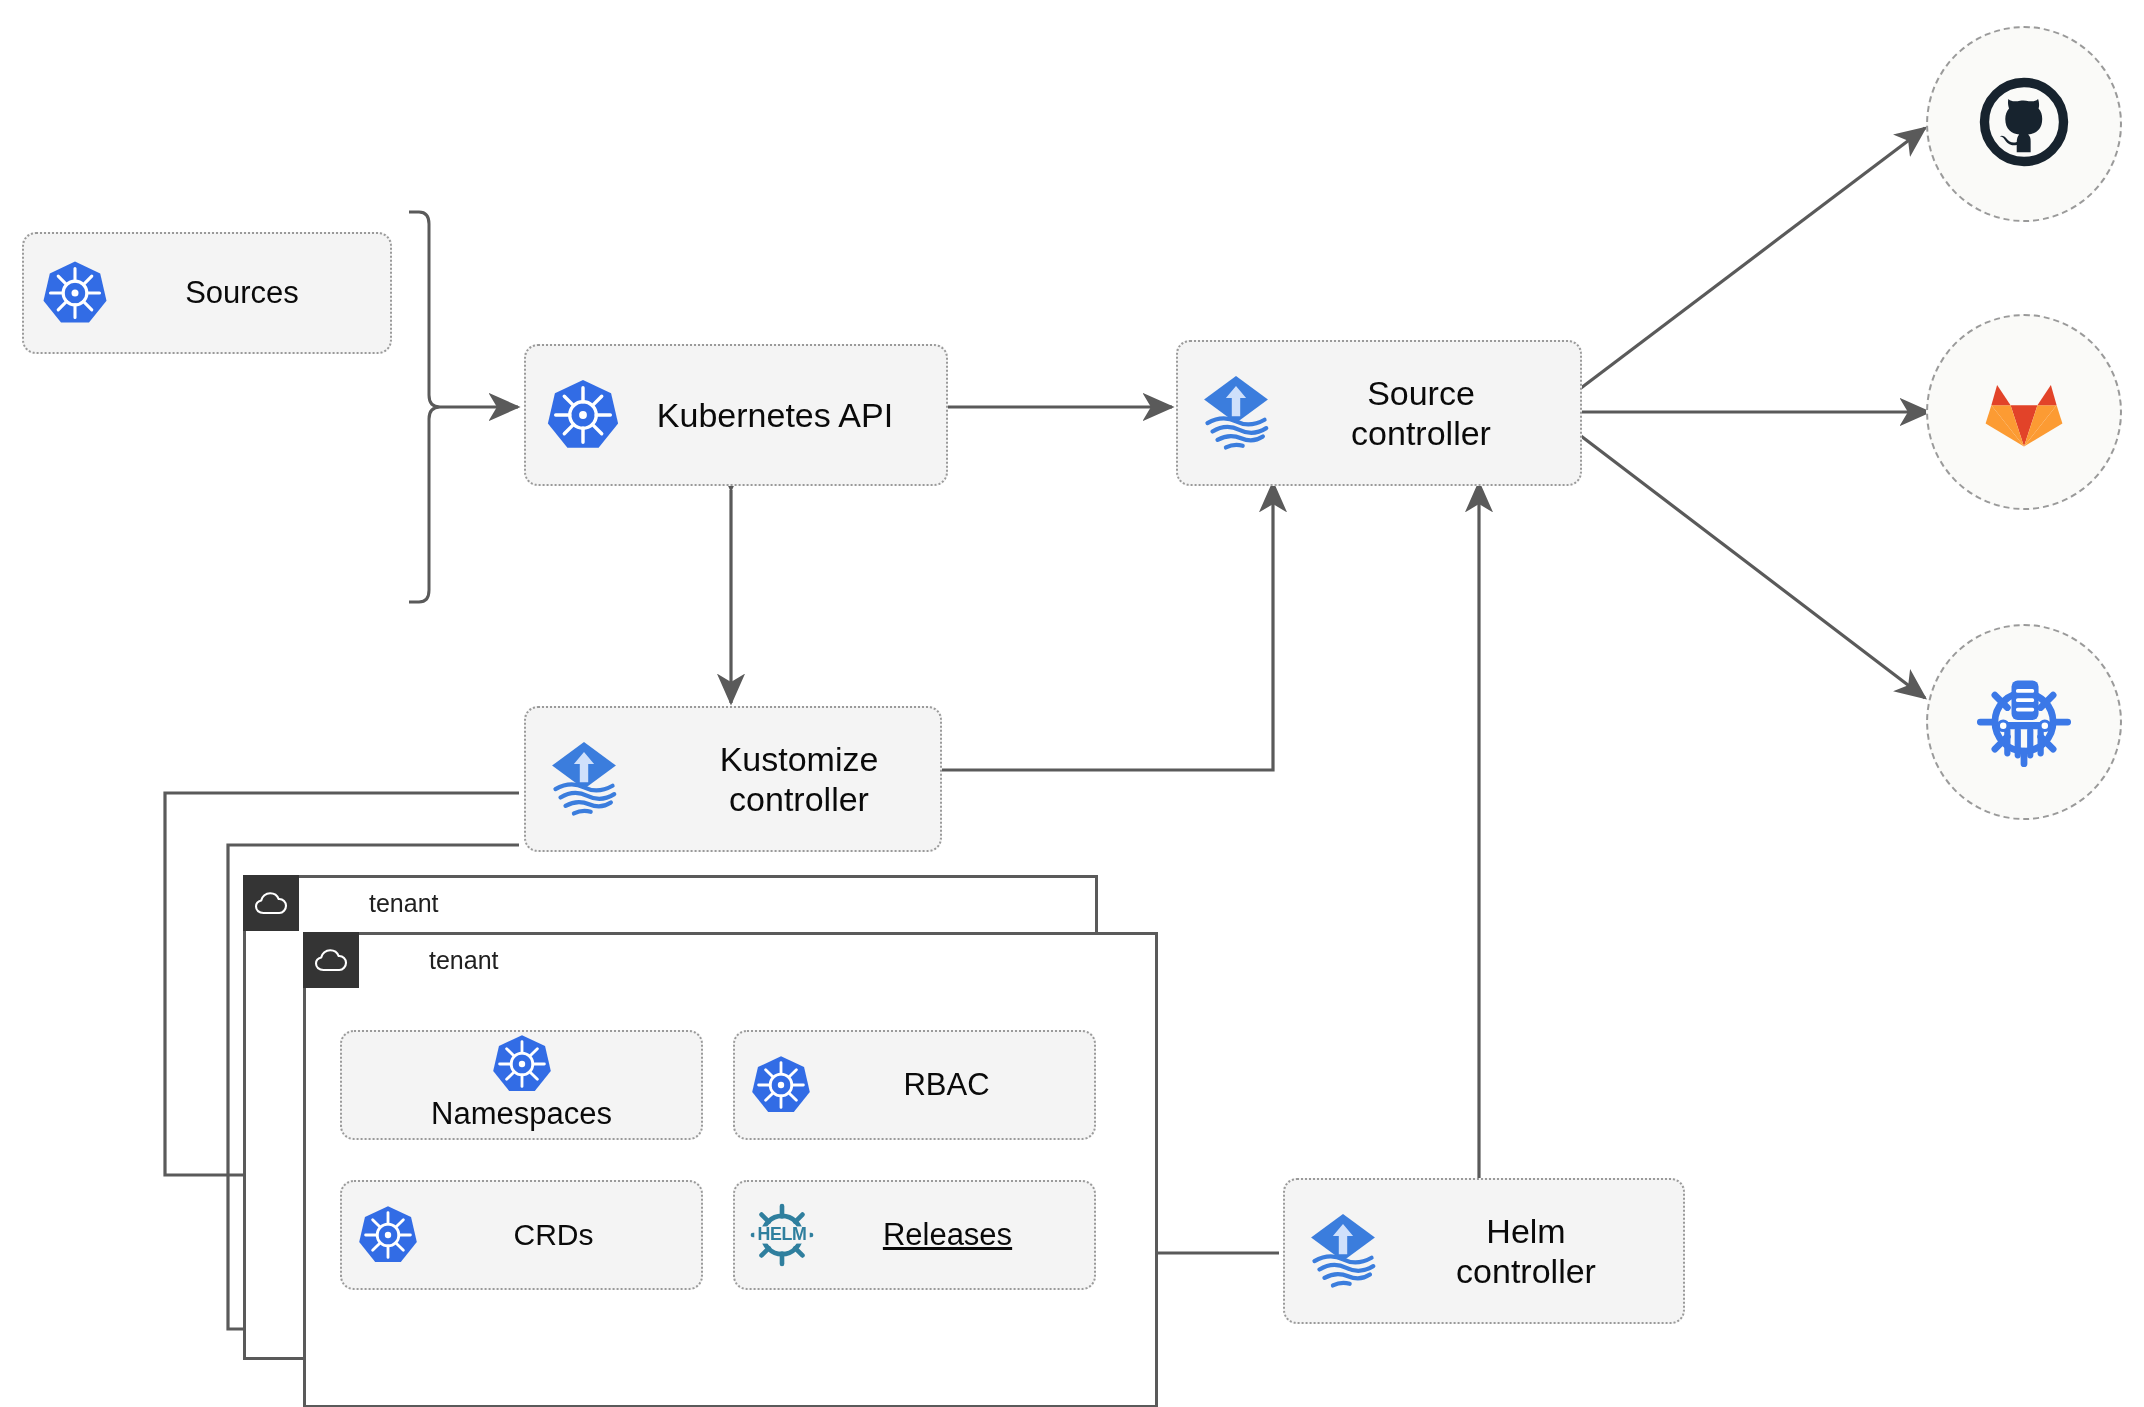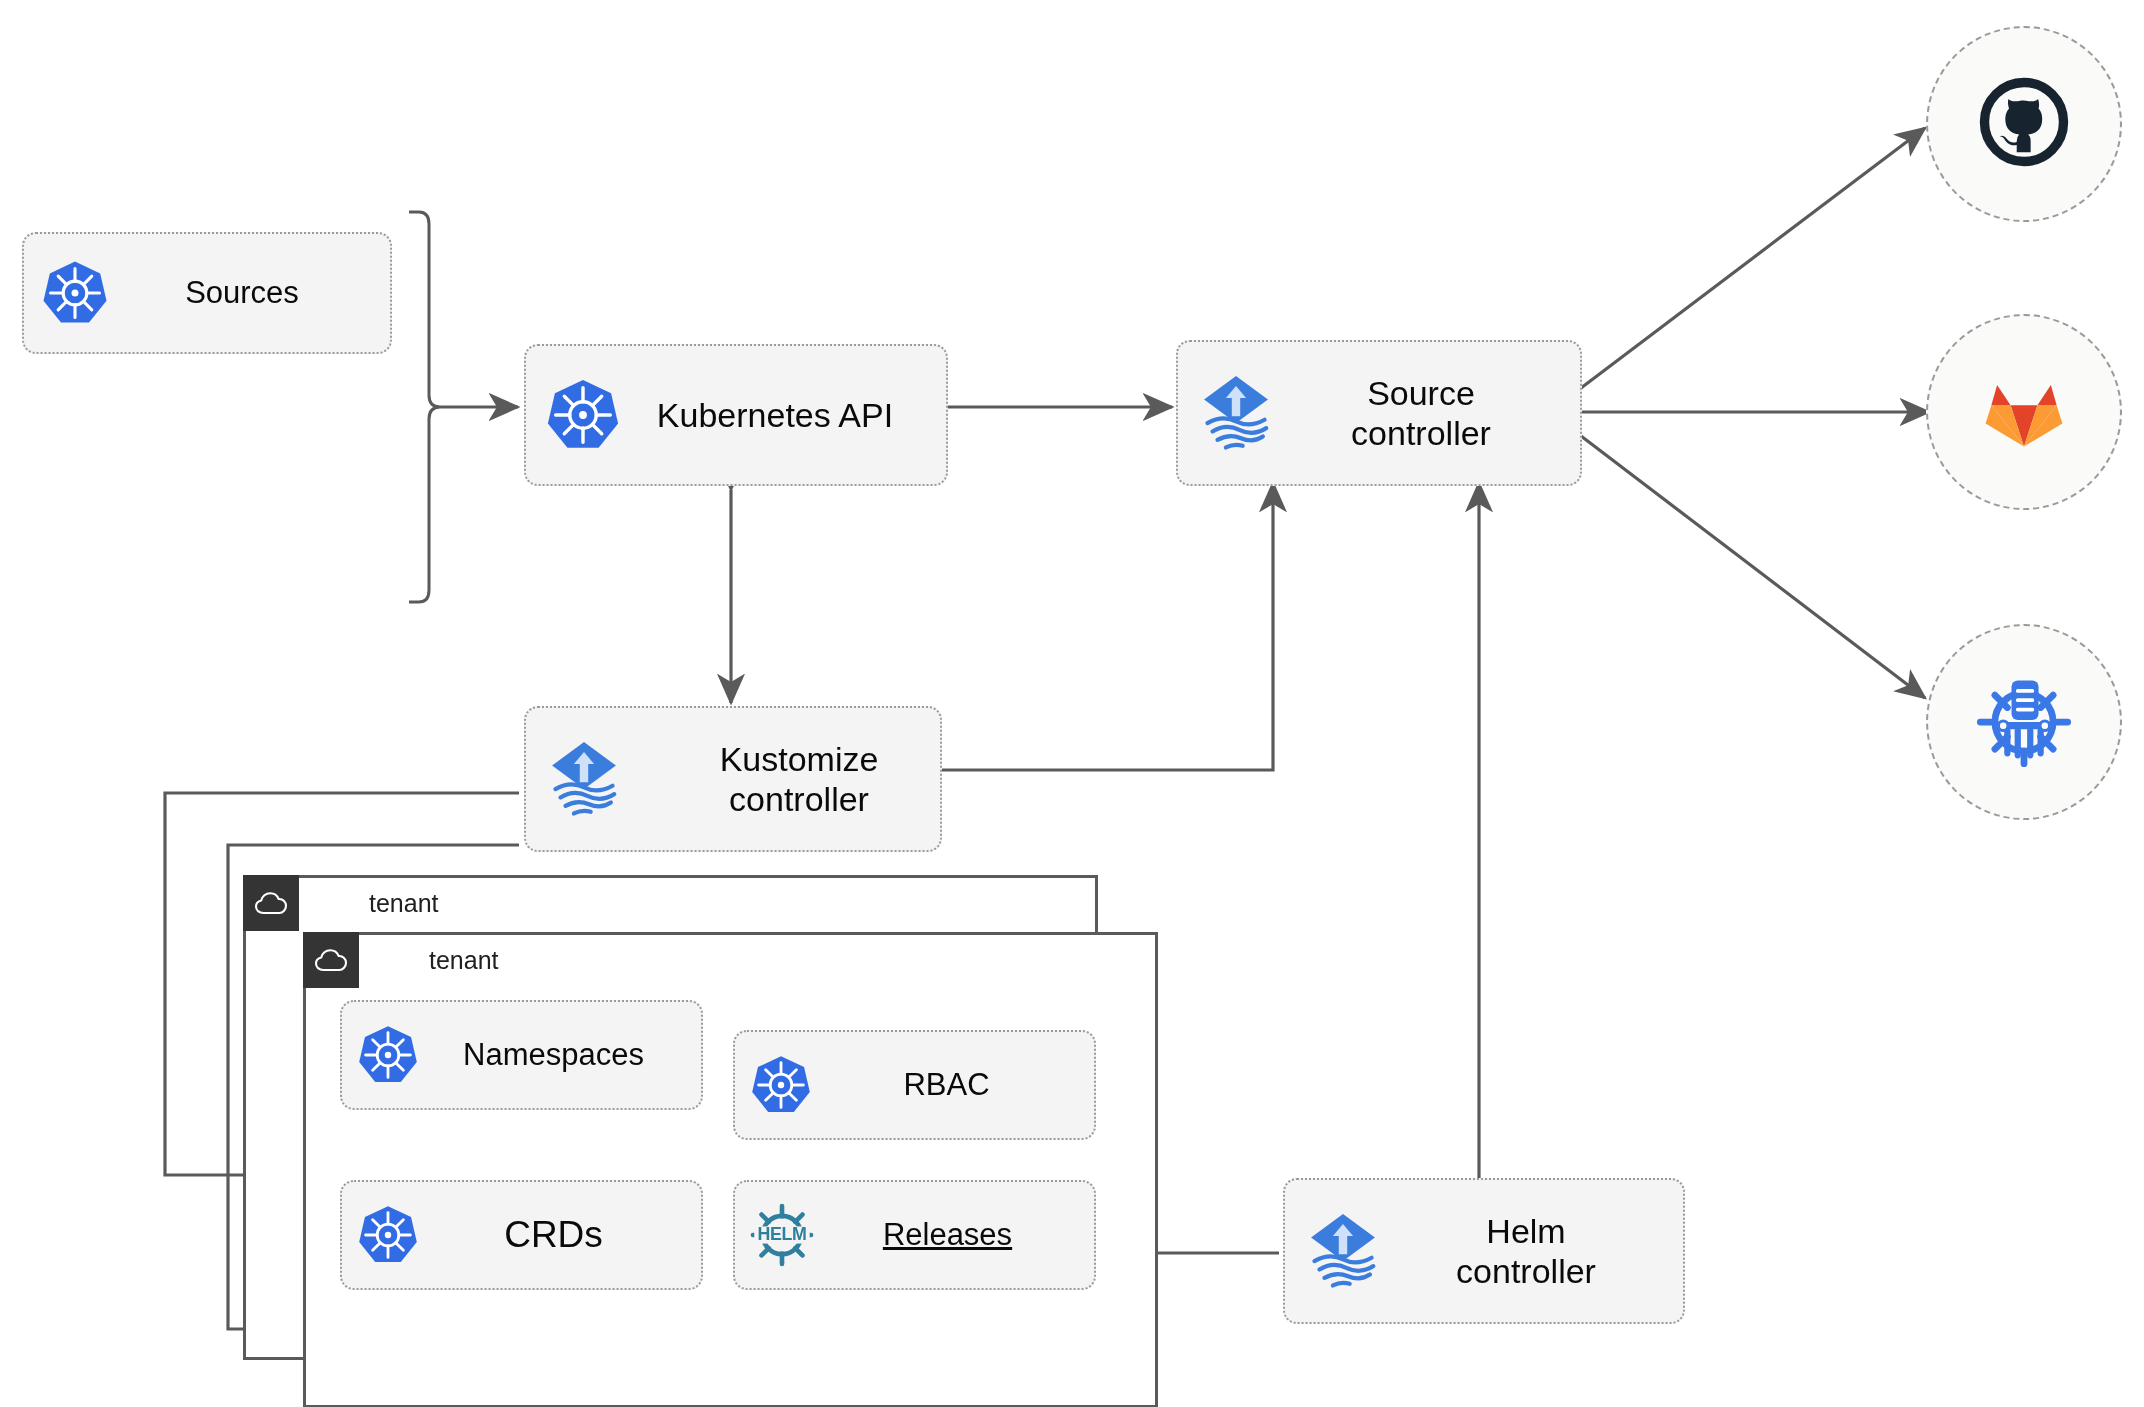--- a/index.html
+++ b/index.html
@@ -234,21 +234,21 @@
           <path d="M22 72 Q38 62 54 70 Q70 78 86 68"></path>
           <path d="M28 82 Q42 74 56 80 Q70 86 82 78"></path>
           <path d="M38 91 Q48 86 58 89"></path>
         </g>
       </svg>
     </span>
     <span class="lbl" style="font-size:34px;">Helm
 controller</span>
   </div>
 
-  <div class="node tenant-inner" style="left:340px; top:1000px; width:363px; height:110px; padding:0 14px;">
+  <div class="node tenant-inner" style="left:340px; top:1030px; width:363px; height:110px; padding:0 14px;flex-direction:column;">
     <span class="ico">
       <svg width="64" height="64" viewBox="0 0 100 100" aria-hidden="true">
         <path d="M50 5 L86 22 L95 61 L70 92 L30 92 L5 61 L14 22 Z" fill="#326ce5"></path>
         <g fill="none" stroke="#ffffff" stroke-width="4.4" stroke-linecap="round">
           <circle cx="50" cy="50" r="17"></circle>
           <path d="M50 15 L50 33 M50 67 L50 85 M15 50 L33 50 M67 50 L85 50
                    M26 26 L38 38 M62 62 L74 74 M74 26 L62 38 M38 62 L26 74"></path>
         </g>
         <circle cx="50" cy="50" r="5" fill="#ffffff"></circle>
       </svg>
@@ -276,21 +276,21 @@
       <svg width="64" height="64" viewBox="0 0 100 100" aria-hidden="true">
         <path d="M50 5 L86 22 L95 61 L70 92 L30 92 L5 61 L14 22 Z" fill="#326ce5"></path>
         <g fill="none" stroke="#ffffff" stroke-width="4.4" stroke-linecap="round">
           <circle cx="50" cy="50" r="17"></circle>
           <path d="M50 15 L50 33 M50 67 L50 85 M15 50 L33 50 M67 50 L85 50
                    M26 26 L38 38 M62 62 L74 74 M74 26 L62 38 M38 62 L26 74"></path>
         </g>
         <circle cx="50" cy="50" r="5" fill="#ffffff"></circle>
       </svg>
     </span>
-    <span class="lbl" style="font-size:37px;">CRDs</span>
+    <span class="lbl" style="font-size:30px;">CRDs</span>
   </div>
 
   <div class="node tenant-inner" style="left:733px; top:1180px; width:363px; height:110px; padding:0 14px;">
     <span class="ico">
       <svg width="66" height="66" viewBox="0 0 100 100" aria-hidden="true">
         <g fill="none" stroke="#2f7f9e" stroke-width="7" stroke-linecap="round">
           <circle cx="50" cy="50" r="29"></circle>
           <path d="M50 6 L50 22 M50 78 L50 94 M6 50 L22 50 M78 50 L94 50
                    M19 19 L30 30 M70 70 L81 81 M81 19 L70 30 M30 70 L19 81"></path>
         </g>

